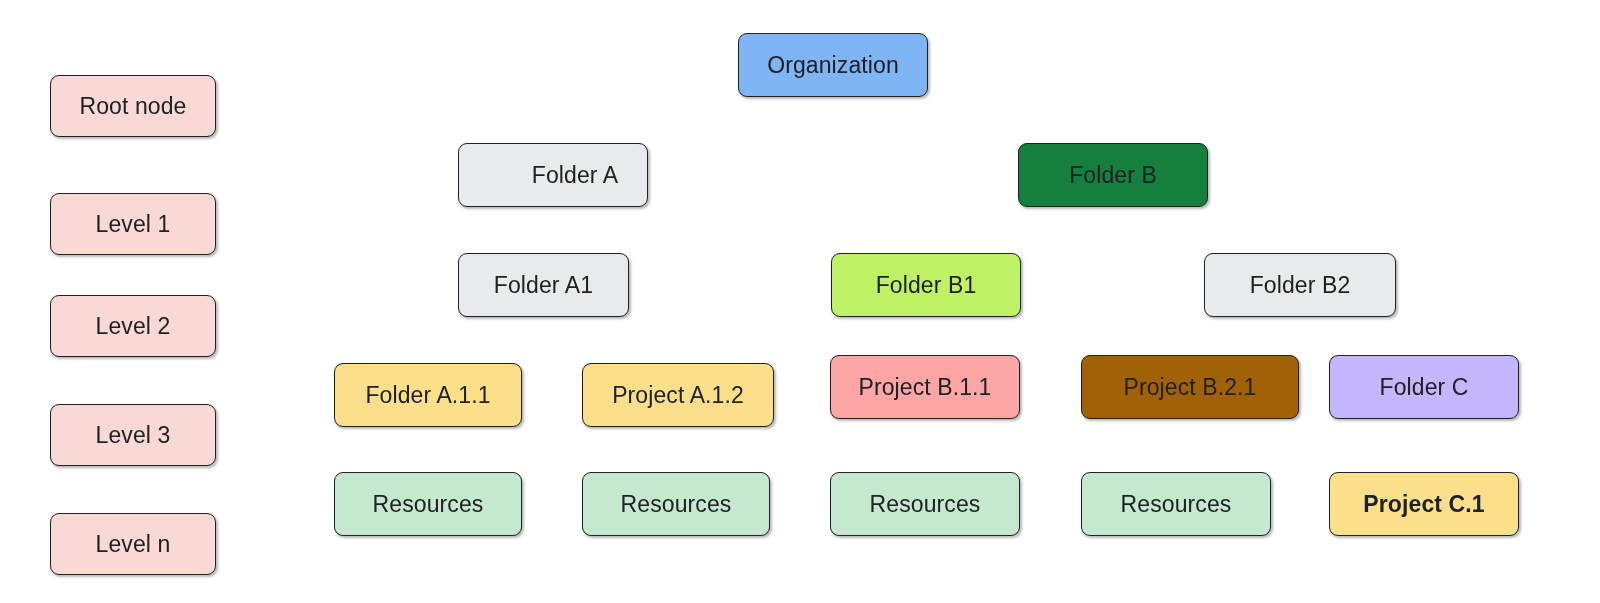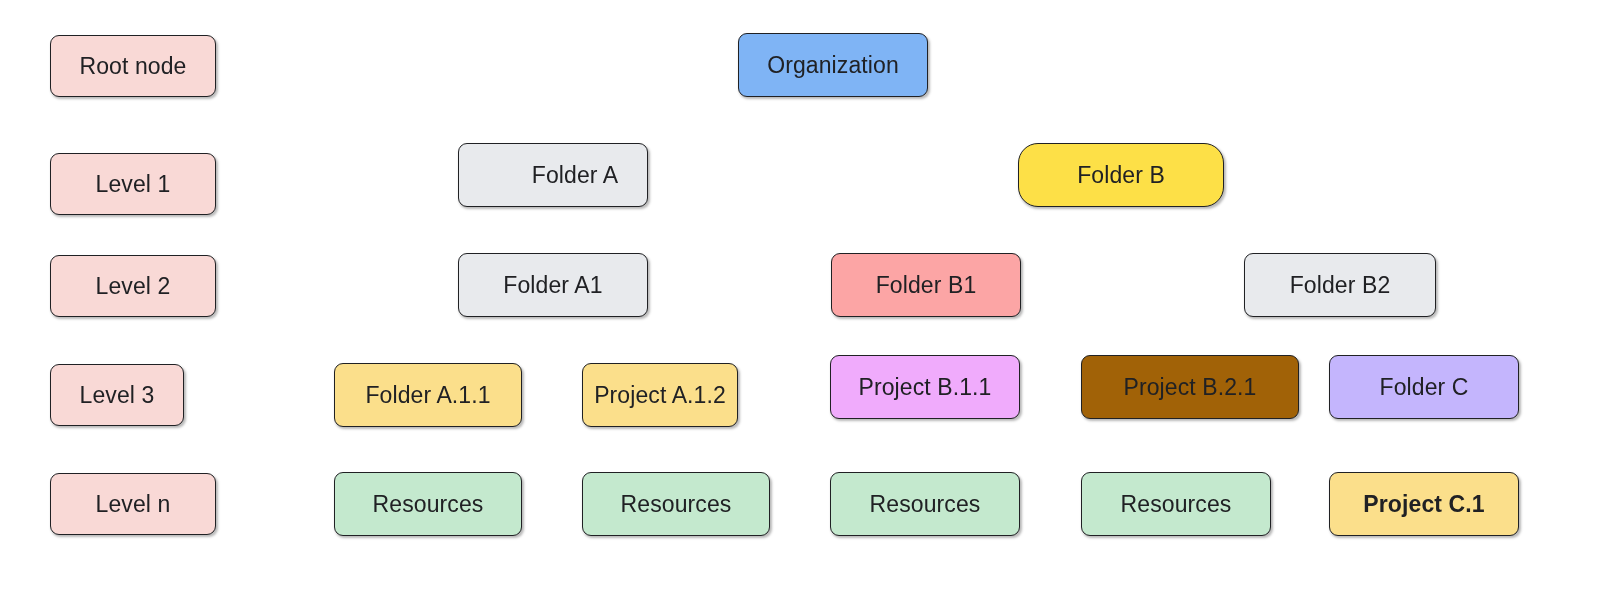--- a/index.html
+++ b/index.html
@@ -30,70 +30,70 @@
     line-height: 1;
     letter-spacing: 0.1px;
     text-align: center;
     white-space: nowrap;
     user-select: none;
   }
   .node .node-label {
     pointer-events: none;
   }
   
-  .c-legend { background: #F9D9D6; }
+  .c-legend { background: #F9D9D6; margin-top: 40px; }
   .c-org    { background: #7FB4F5; }
   .c-folder { background: #E8EAED; }
   .c-project{ background: #FBDF8B; }
   .c-res    { background: #C4E9CE; }
 </style>
 </head>
 <body>
 
 <div id="canvas">
     <div class="node c-legend" style="left: 50px; top: 35px; width: 166px; height: 62px; background: rgb(249, 217, 214);">
       <span class="node-label">Root node</span>
     </div>
     <div class="node c-legend" style="left: 50px; top: 153px; width: 166px; height: 62px; background: rgb(249, 217, 214);">
       <span class="node-label">Level 1</span>
     </div>
     <div class="node c-legend" style="left: 50px; top: 255px; width: 166px; height: 62px; background: rgb(249, 217, 214);">
       <span class="node-label">Level 2</span>
     </div>
-    <div class="node c-legend" style="left: 50px; top: 364px; width: 134px; height: 62px; background: rgb(249, 217, 214);">
+    <div class="node c-legend" style="left: 50px; top: 364px; width: 166px; height: 62px; background: rgb(249, 217, 214);">
       <span class="node-label">Level 3</span>
     </div>
     <div class="node c-org" style="left: 738px; top: 33px; width: 190px; height: 64px; background: rgb(127, 180, 245);">
       <span class="node-label">Organization</span>
     </div>
     <div class="node c-legend" style="left: 50px; top: 473px; width: 166px; height: 62px; background: rgb(249, 217, 214);">
       <span class="node-label">Level n</span>
     </div>
     <div class="node c-folder" style="left: 458px; top: 143px; width: 190px; height: 64px; background: rgb(232, 234, 237); padding-left: 44px;">
       <span class="node-label">Folder A</span>
     </div>
-    <div class="node c-folder" style="left: 1018px; top: 143px; width: 206px; height: 64px; background: #fde047; border-radius: 20px;">
+    <div class="node c-folder" style="left: 1018px; top: 143px; width: 190px; height: 64px; background: #15803d;">
       <span class="node-label">Folder B</span>
     </div>
-    <div class="node c-folder" style="left: 458px; top: 253px; width: 190px; height: 64px; background: rgb(232, 234, 237);">
+    <div class="node c-folder" style="left: 458px; top: 253px; width: 171px; height: 64px; background: rgb(232, 234, 237);">
       <span class="node-label">Folder A1</span>
     </div>
-    <div class="node c-folder" style="left: 831px; top: 253px; width: 190px; height: 64px; background: #fca5a5;">
+    <div class="node c-folder" style="left: 831px; top: 253px; width: 190px; height: 64px; background: #bef264;">
       <span class="node-label">Folder B1</span>
     </div>
-    <div class="node c-folder" style="left: 1244px; top: 253px; width: 192px; height: 64px; background: rgb(232, 234, 237);">
+    <div class="node c-folder" style="left: 1204px; top: 253px; width: 192px; height: 64px; background: rgb(232, 234, 237);">
       <span class="node-label">Folder B2</span>
     </div>
     <div class="node c-project" style="left: 334px; top: 363px; width: 188px; height: 64px; background: rgb(251, 223, 139);">
       <span class="node-label">Folder A.1.1</span>
     </div>
-    <div class="node c-project" style="left: 582px; top: 363px; width: 156px; height: 64px; background: rgb(251, 223, 139);">
+    <div class="node c-project" style="left: 582px; top: 363px; width: 192px; height: 64px; background: rgb(251, 223, 139);">
       <span class="node-label">Project A.1.2</span>
     </div>
-    <div class="node c-project" style="left: 830px; top: 355px; width: 190px; height: 64px; background: #f0abfc;">
+    <div class="node c-project" style="left: 830px; top: 355px; width: 190px; height: 64px; background: #fca5a5;">
       <span class="node-label">Project B.1.1</span>
     </div>
     <div class="node c-project" style="left: 1081px; top: 355px; width: 218px; height: 64px; background: #a16207;">
       <span class="node-label">Project B.2.1</span>
     </div>
     <div class="node c-folder" style="left: 1329px; top: 355px; width: 190px; height: 64px; background: #c4b5fd;">
       <span class="node-label">Folder C</span>
     </div>
     <div class="node c-res" style="left: 334px; top: 472px; width: 188px; height: 64px; background: rgb(196, 233, 206);">
       <span class="node-label">Resources</span>

